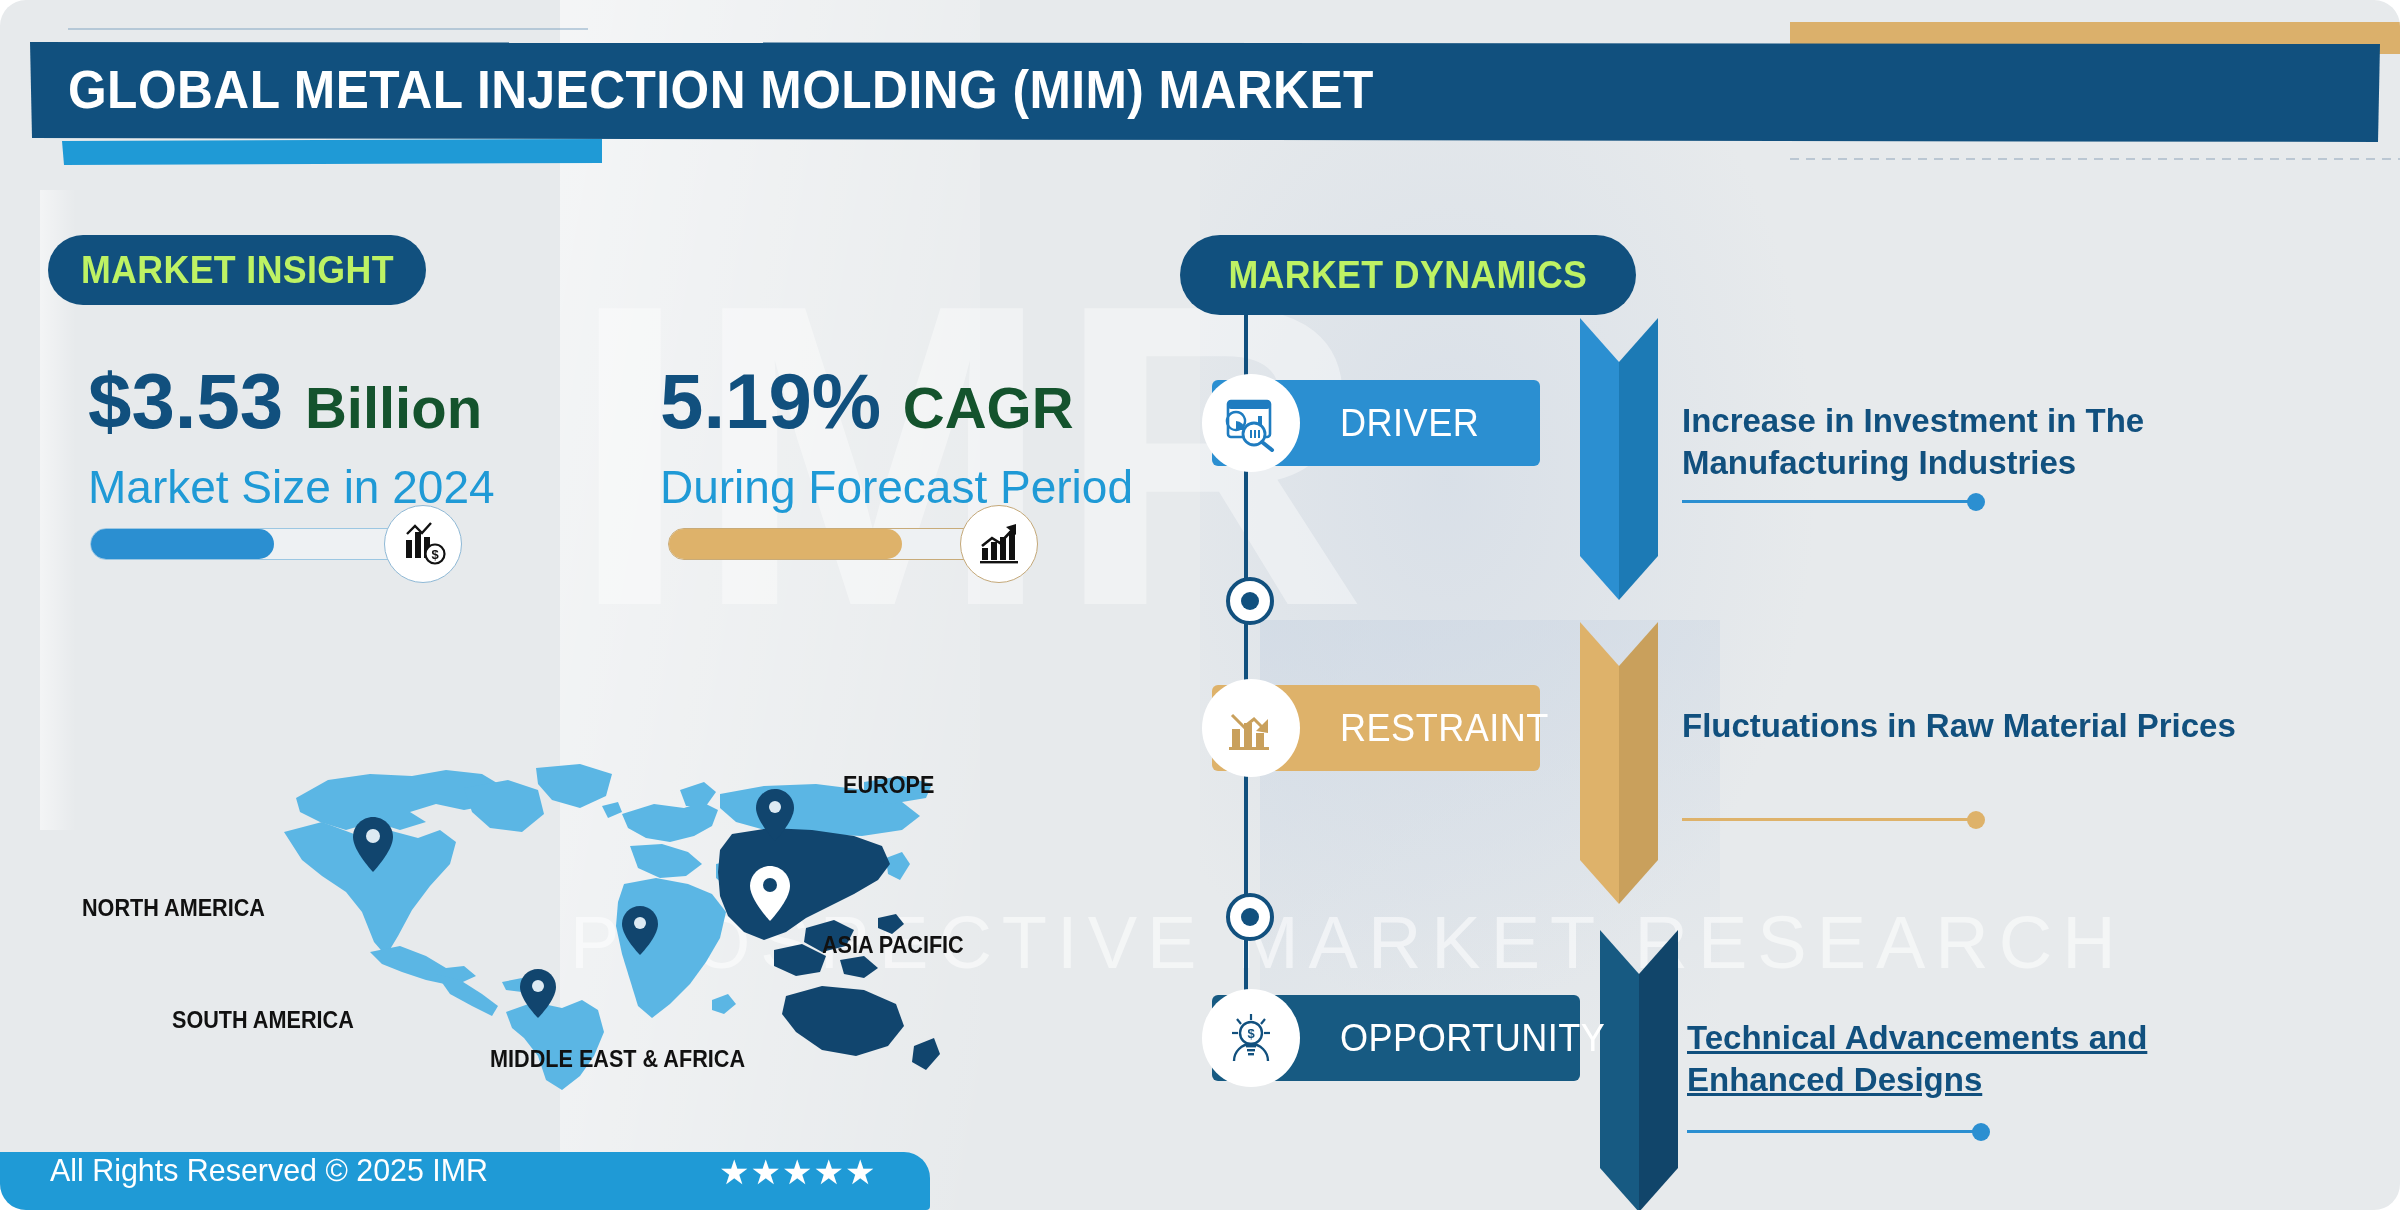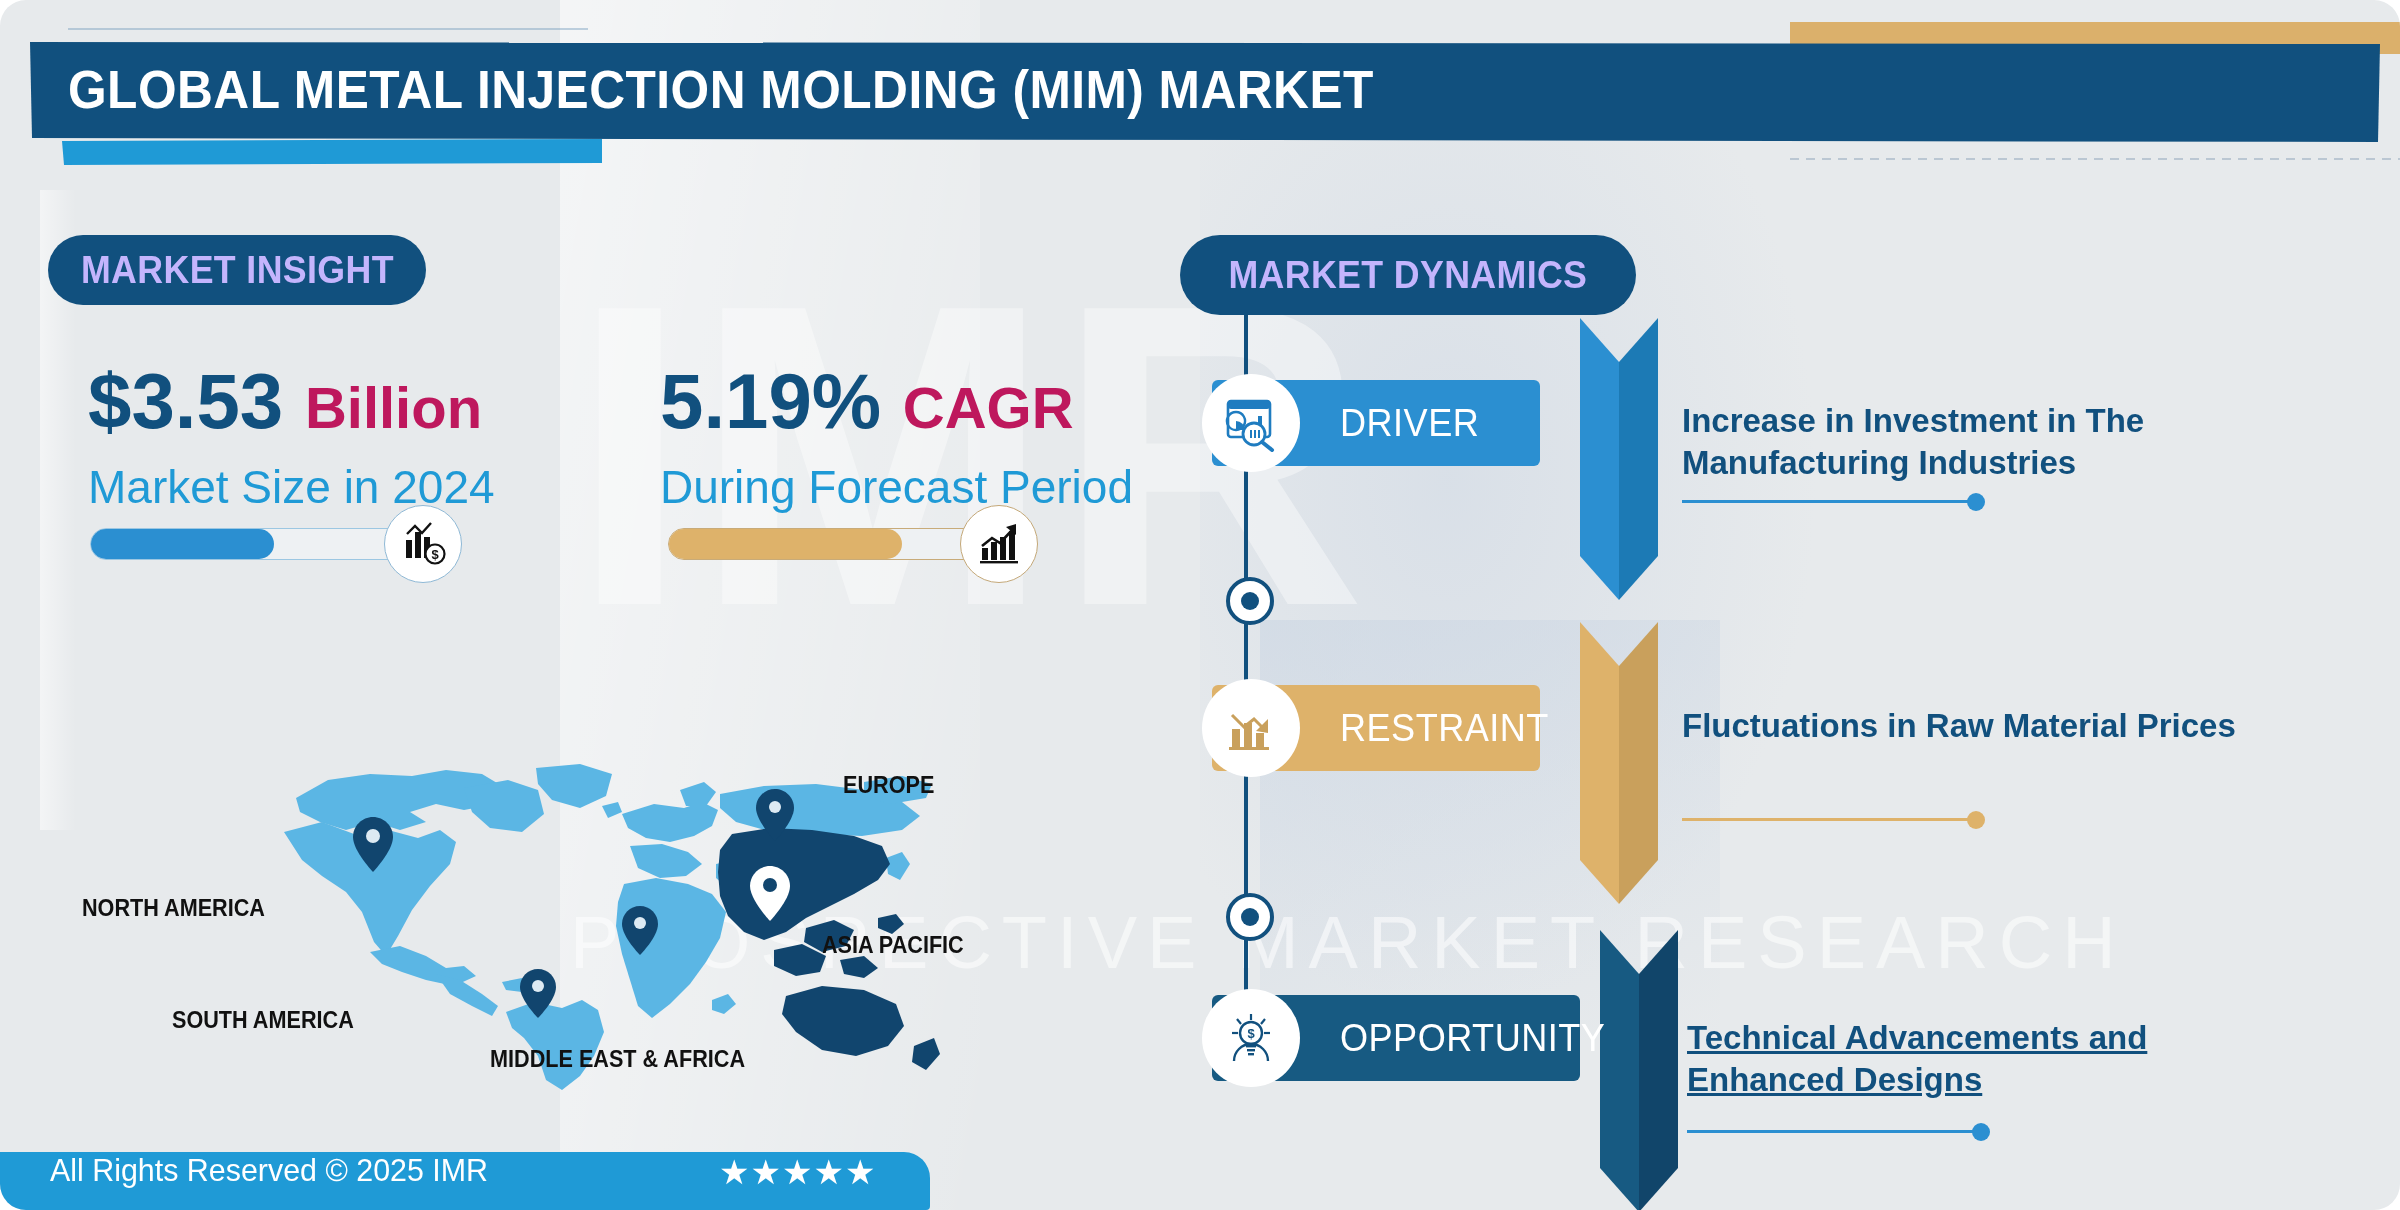--- a/index.html
+++ b/index.html
@@ -34,32 +34,32 @@
   .hdr-cyan{position:absolute;left:62px;top:139px;width:540px;height:26px;background:#1f9ad6;
             clip-path:polygon(0 2px, 540px 0, 540px 24px, 2px 26px);}
   .hdr-line{position:absolute;left:68px;top:28px;width:520px;height:2px;background:rgba(120,160,190,.45);}
   .hdr-dash{position:absolute;left:1790px;top:158px;width:1010px;height:2px;
             background:repeating-linear-gradient(90deg,rgba(150,170,190,.55) 0 9px,rgba(0,0,0,0) 9px 16px);}
   .hdr-title{position:absolute;left:68px;top:58px;width:2100px;color:#ffffff;
              font-size:54px;font-weight:bold;letter-spacing:.5px;
              transform:scaleX(.92);transform-origin:left center;white-space:nowrap;}
 
   
-  .pill{position:absolute;background:#11507e;color:#c4b5fd;border-radius:40px;
+  .pill{position:absolute;background:#11507e;color:#bef264;border-radius:40px;
         display:flex;align-items:center;justify-content:center;
         font-size:38px;font-weight:bold;letter-spacing:.4px;white-space:nowrap;}
   .pill span{transform:scaleX(.94);transform-origin:center;display:block;}
   #pill-insight{left:48px;top:235px;width:378px;height:70px;}
   #pill-geo{left:48px;top:638px;width:692px;height:70px;}
   #pill-dyn{left:1180px;top:235px;width:456px;height:80px;}
 
   
   .stat{position:absolute;}
   .stat .big{font-size:78px;font-weight:bold;color:#11507e;line-height:1;white-space:nowrap;}
-  .stat .big em{font-style:normal;font-size:58px;font-weight:bold;color:#be185d;}
+  .stat .big em{font-style:normal;font-size:58px;font-weight:bold;color:#14532d;}
   .stat .sub{margin-top:20px;font-size:46px;color:#1f9ad6;white-space:nowrap;}
   #stat-size{left:88px;top:362px;}
   #stat-cagr{left:660px;top:362px;}
 
   .barwrap{position:absolute;height:30px;border-radius:16px;background:#eef1f3;}
   .barwrap .fill{position:absolute;left:0;top:0;height:30px;border-radius:16px;}
   #bar-size{left:90px;top:528px;width:320px;border:1px solid #9cc7e2;}
   #bar-size .fill{width:183px;background:#2b8fd1;}
   #bar-cagr{left:668px;top:528px;width:320px;border:1px solid #c8ab79;}
   #bar-cagr .fill{width:233px;background:#deb26a;}

